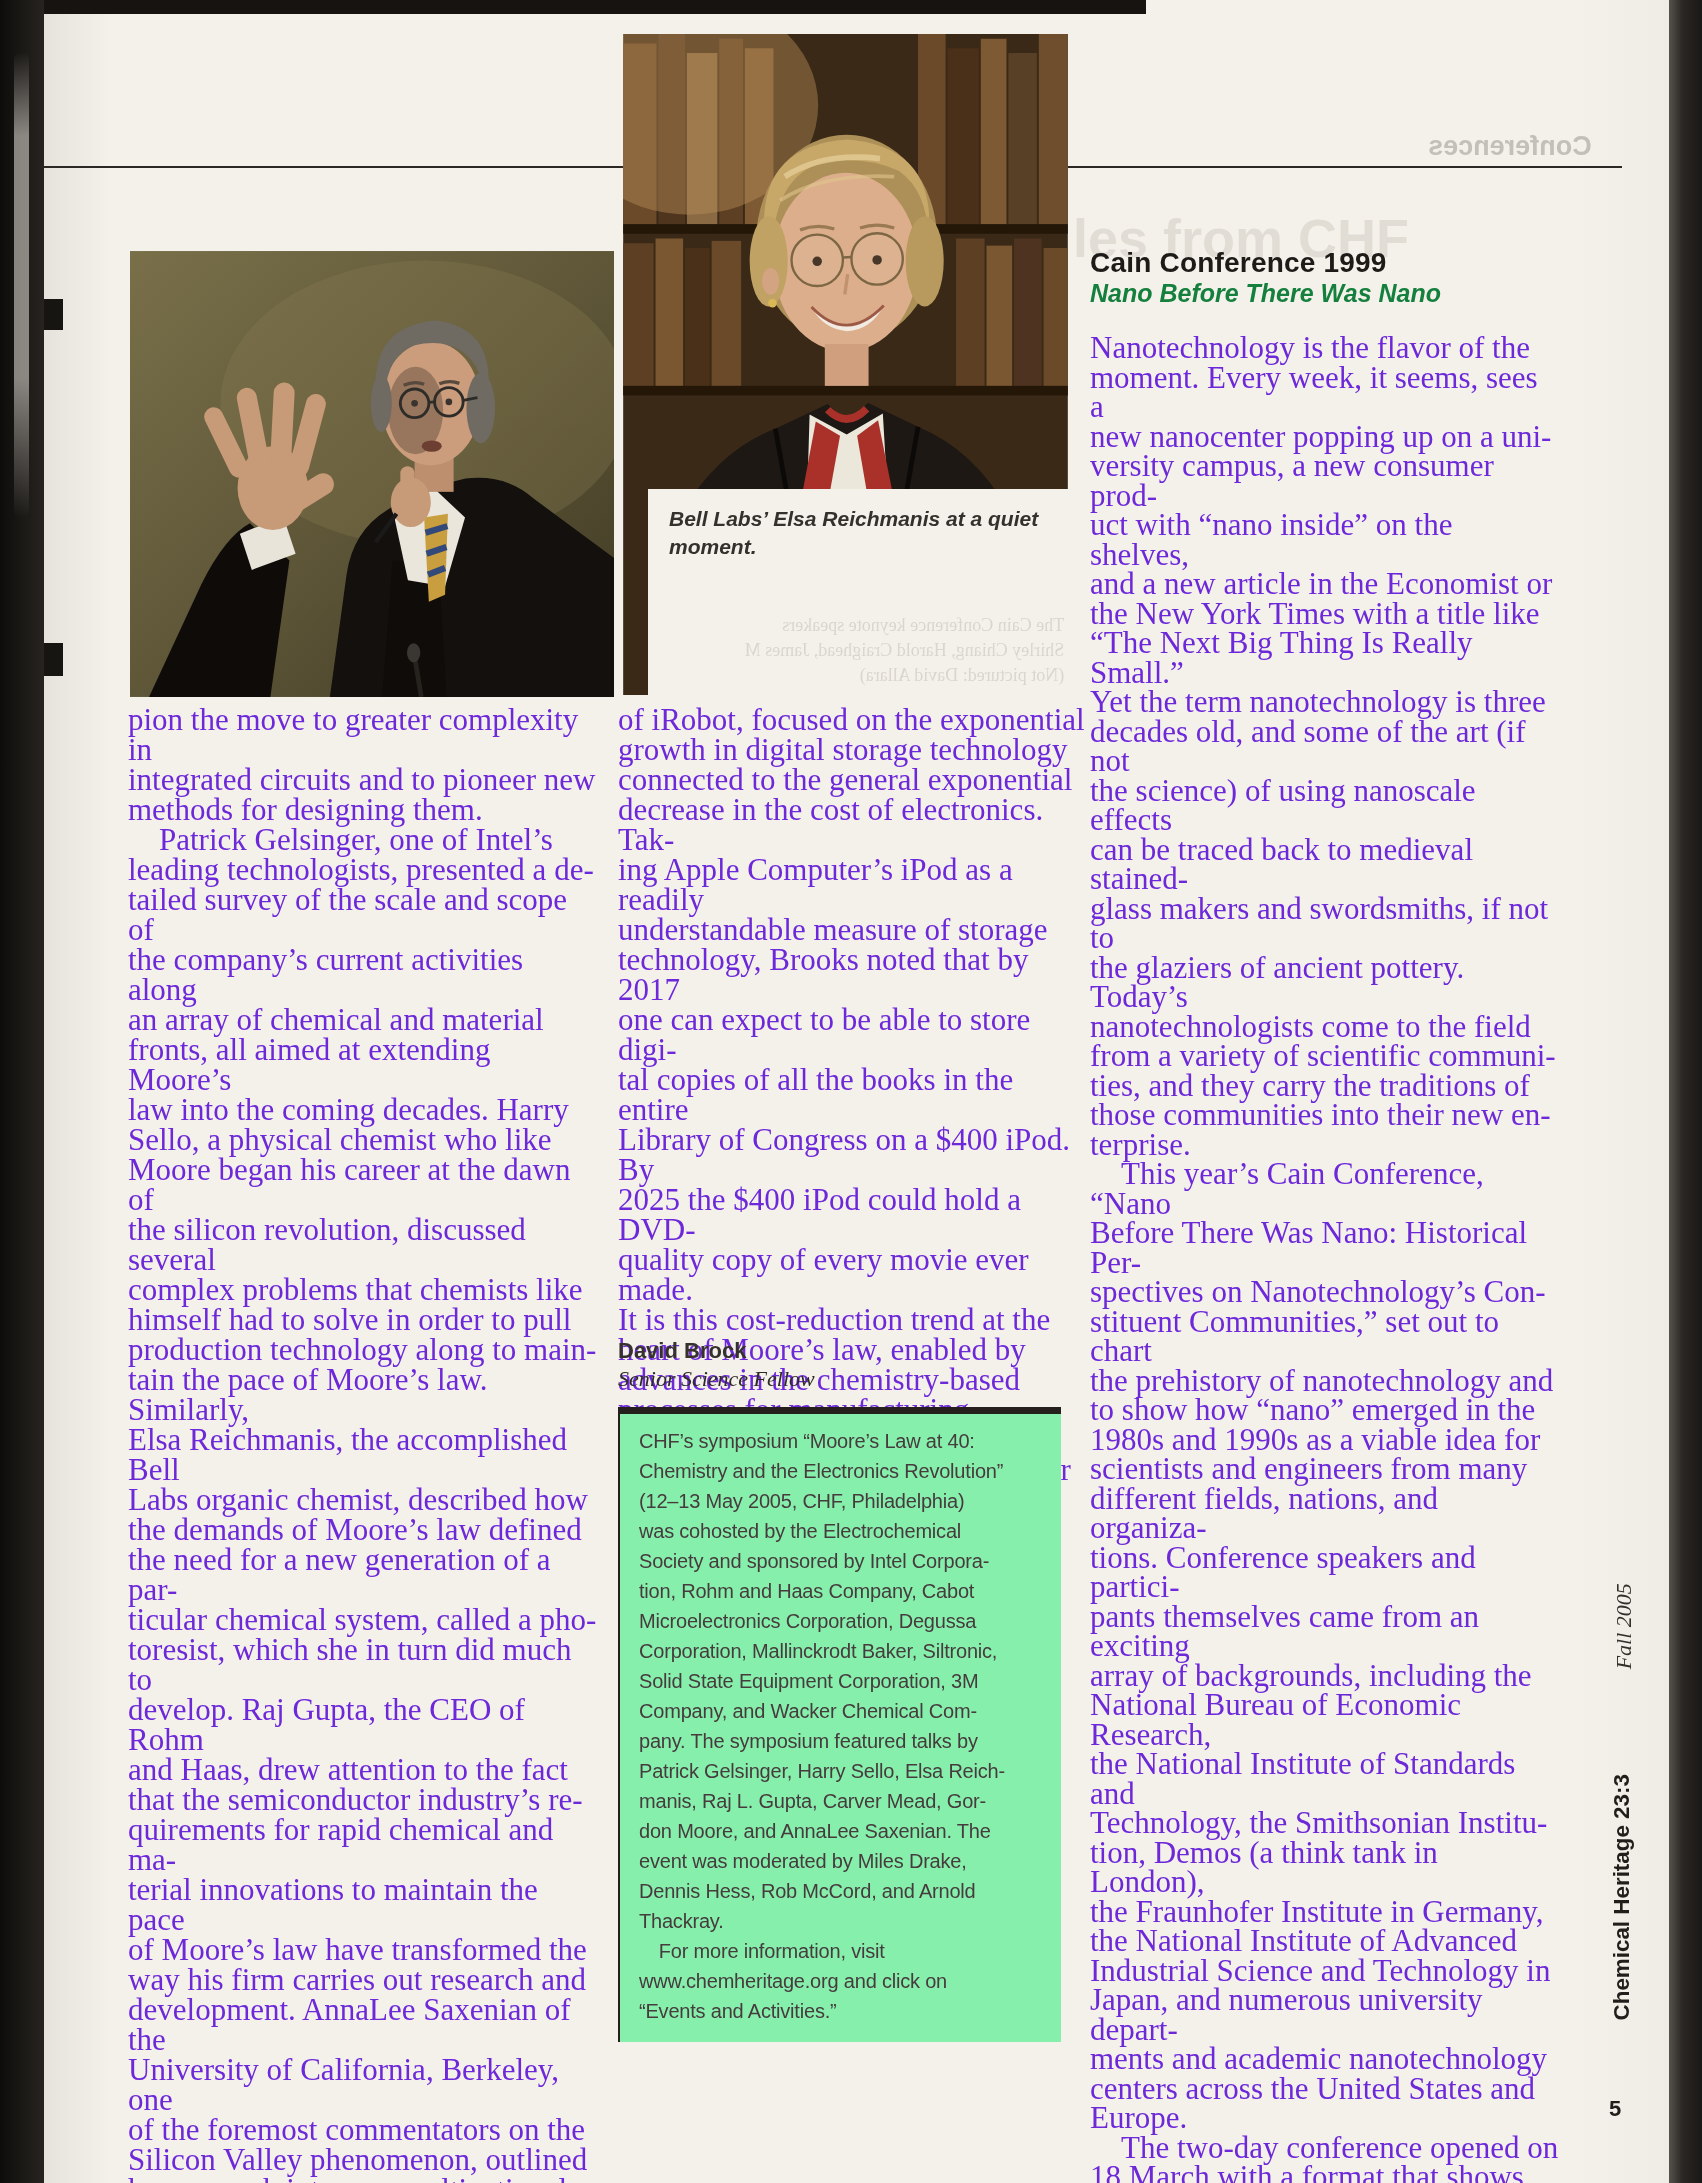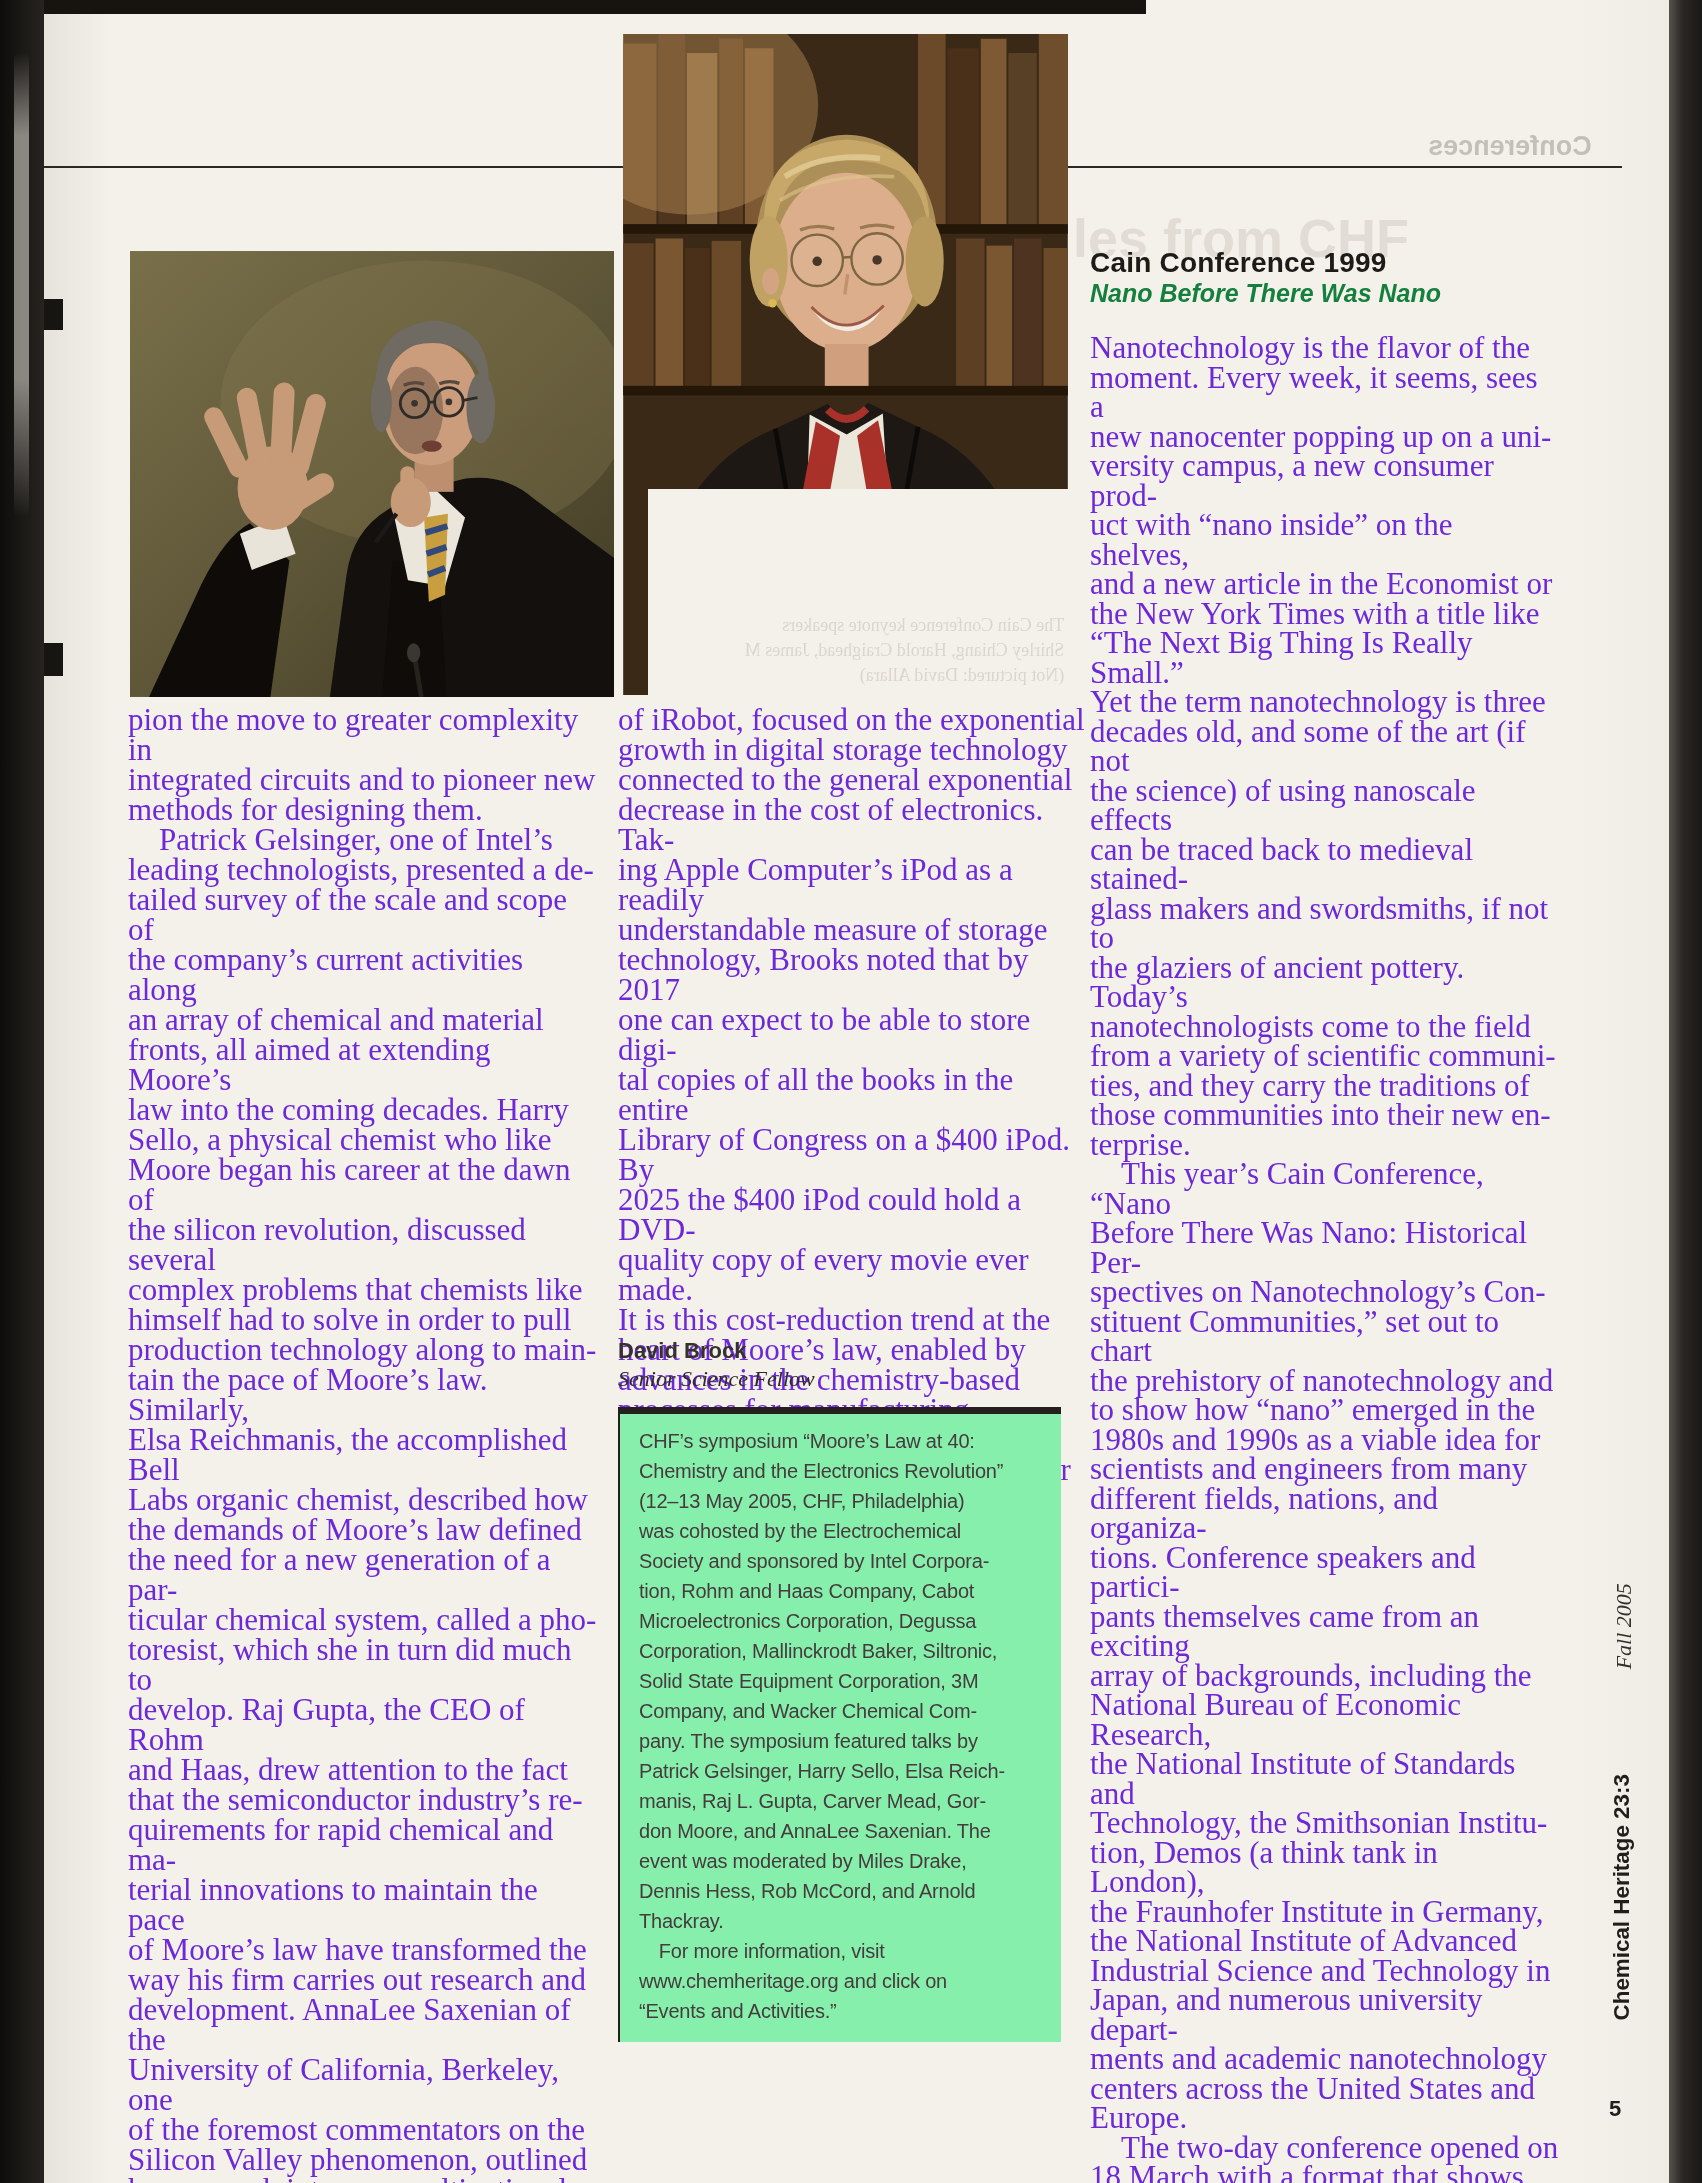--- a/index.html
+++ b/index.html
@@ -207,20 +207,22 @@
   <path d="M392 800 L470 842 L546 798 L562 1070 L384 1070 Z" fill="#ece7db"></path>
   <path d="M405 815 L353 1092 L410 1100 L456 845 Z" fill="#a93129"></path>
   <path d="M536 812 L592 1092 L536 1100 L492 845 Z" fill="#a93129"></path>
   <path d="M430 790 Q470 830 512 788" stroke="#a93129" stroke-width="16" fill="none"></path>
   <path d="M320 830 L420 1390" stroke="#0c0a08" stroke-width="10"></path>
   <path d="M620 826 L520 1390" stroke="#0c0a08" stroke-width="10"></path>
 </svg>
 </div>
 
 <div class="abs caption-box">
+  <p class="caption">Bell Labs’ Elsa Reichmanis at a quiet
+moment.</p>
   <div class="abs ghost-caption" style="transform:scaleX(-1);">The Cain Conference keynote speakers
 Shirley Chiang, Harold Craighead, James M
 (Not pictured: David Allara)</div>
 </div>
 
 <div class="abs col col1">pion the move to greater complexity in
 integrated circuits and to pioneer new
 methods for designing them.
  Patrick Gelsinger, one of Intel’s
 leading technologists, presented a de-

